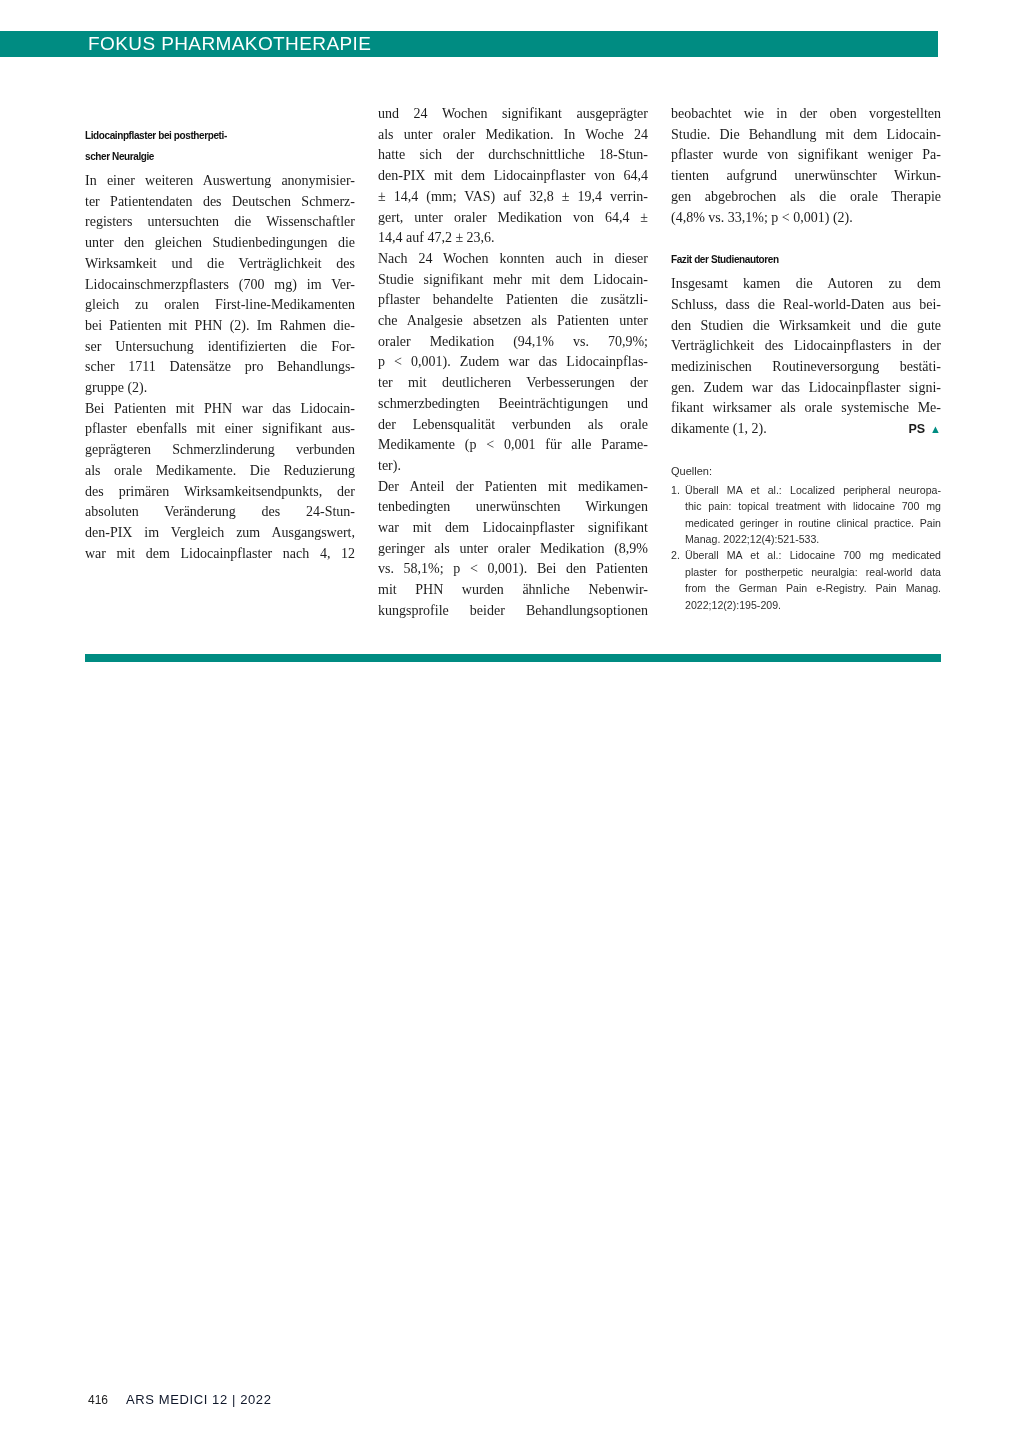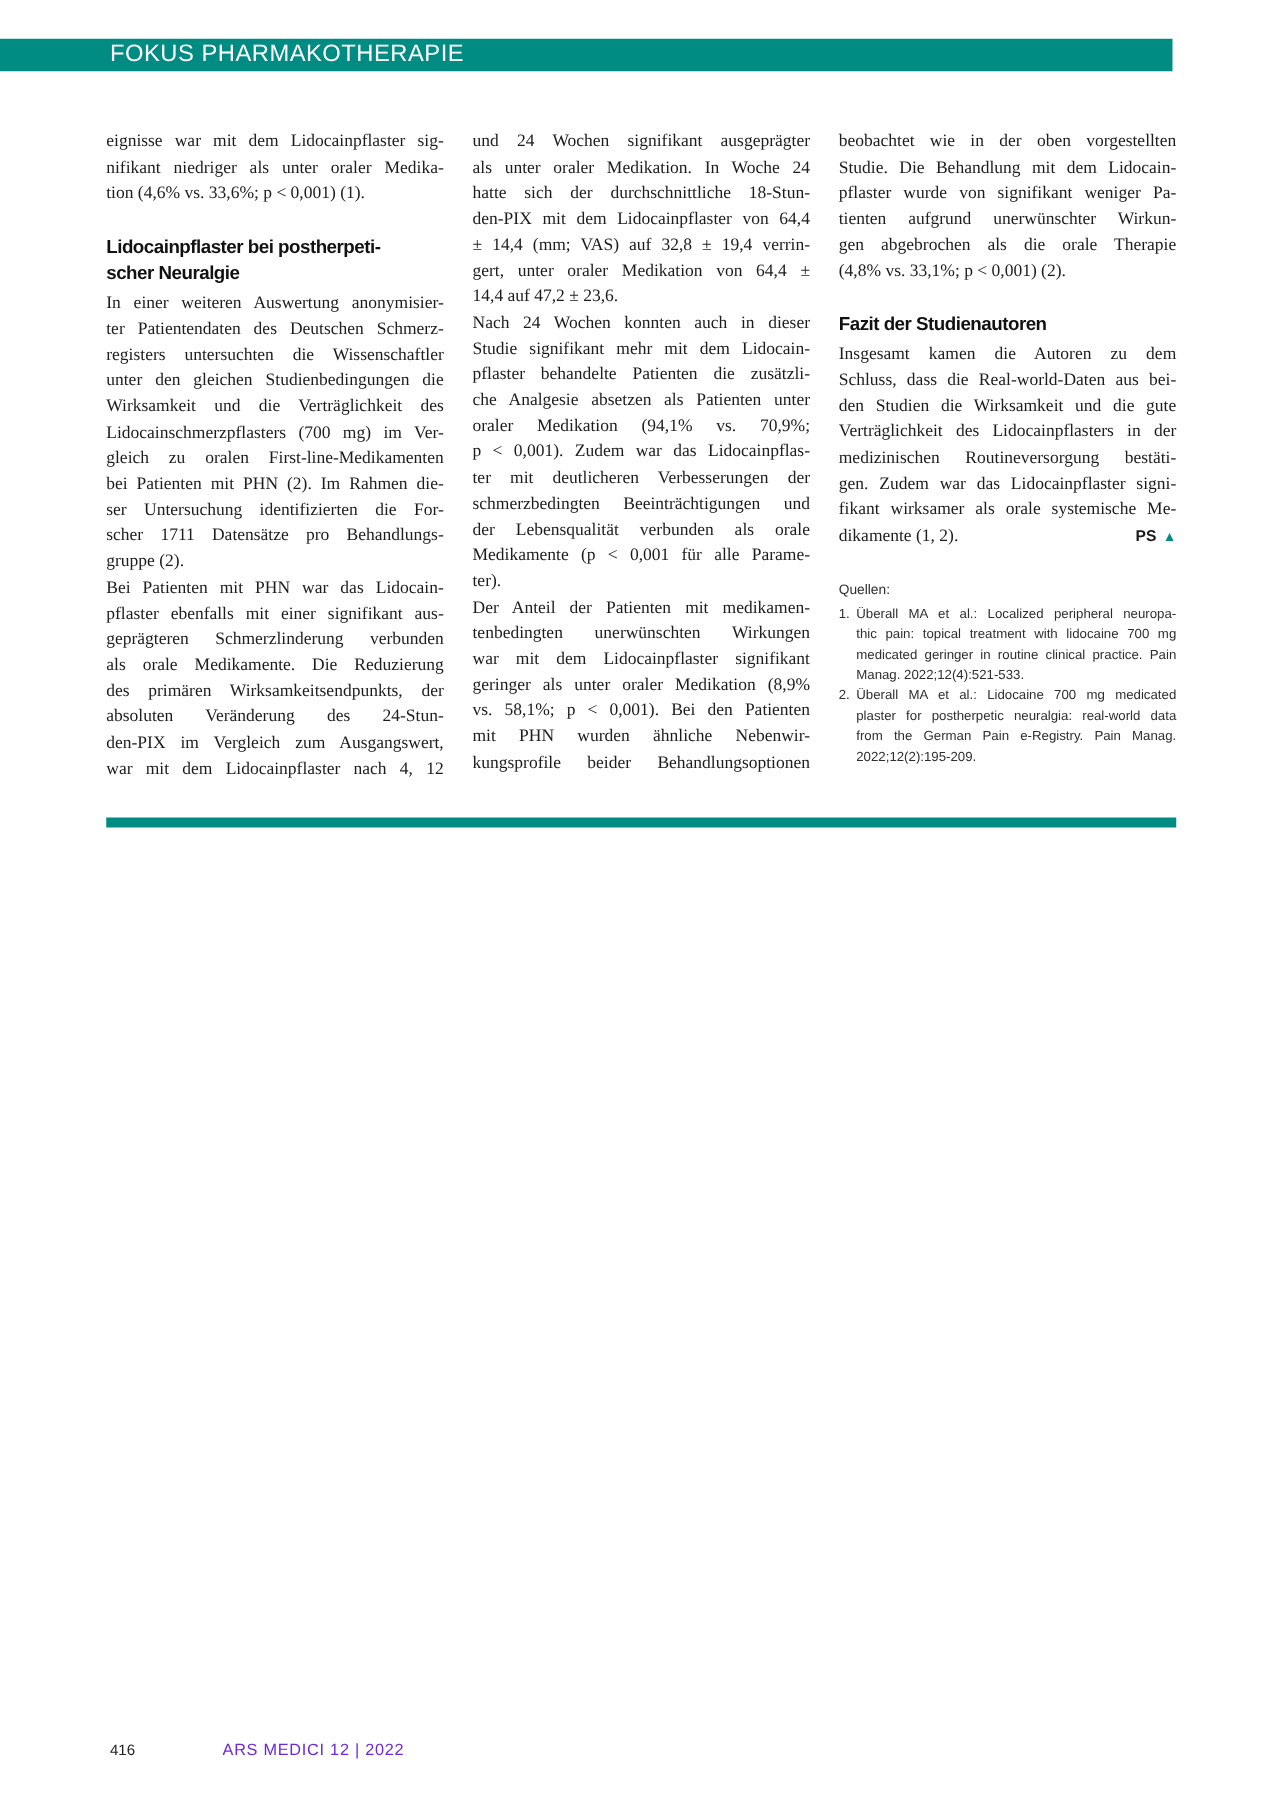--- a/index.html
+++ b/index.html
@@ -17,21 +17,21 @@
   
   .columns { position:absolute; left:85px; top:104px; width:856px;
              display:flex; gap:23px; }
   .column { width:270px; flex:none; }
 
   .para { font-size:14px; }
   .jline { text-align:justify; text-align-last:justify; line-height:20.7px; }
   .jline.endline { text-align-last:left; }
 
   .heading { font-family:"Liberation Sans", sans-serif; font-weight:bold;
-             font-size:15px; letter-spacing:-0.4px; line-height:21px;
+             font-size:10px; letter-spacing:-0.4px; line-height:21px;
              color:#111111; margin:21px 0 4px 0; }
 
   .ps-line { display:flex; justify-content:space-between; align-items:baseline; }
   .ps { font-family:"Liberation Sans", sans-serif; font-weight:bold;
         font-size:12.5px; color:#1b1b1b; white-space:nowrap; }
   .tri { color:var(--teal); font-size:11px; margin-left:5px; }
 
   .sources { margin-top:24px; font-family:"Liberation Sans", sans-serif;
              font-size:10.6px; color:var(--ref-ink); }
   .sources-title { font-size:11px; margin-bottom:3px; line-height:15px; }
@@ -42,37 +42,32 @@
   .jline-sm.endline { text-align-last:left; }
 
   
   .separator { position:absolute; left:85px; top:654px; width:856px; height:8px;
                background:var(--teal); }
 
   
   .footer { position:absolute; left:88px; top:1392px; display:flex;
             align-items:baseline; font-family:"Liberation Sans", sans-serif; }
   .footer .pageno { font-size:12px; color:#222222; }
-  .footer .journal { font-size:13px; letter-spacing:0.6px; color:#6d28d9;
-                     margin-left:70px; }
+  .footer .journal { font-size:13px; letter-spacing:0.6px; color:#0f172a;
+                     margin-left:18px; }
 </style>
 </head>
 <body>
 
 <div class="header-band">
   <span class="title">FOKUS PHARMAKOTHERAPIE</span>
 </div>
 
 <div class="columns">
     <div class="column">
-      <div class="para">
-        <div class="jline">eignisse war mit dem Lidocainpflaster sig-</div>
-        <div class="jline">nifikant niedriger als unter oraler Medika-</div>
-        <div class="jline endline">tion (4,6% vs. 33,6%; p &lt; 0,001) (1).</div>
-      </div>
       <div class="heading">
         <div class="hline">Lidocainpflaster bei postherpeti-</div>
         <div class="hline">scher Neuralgie</div>
       </div>
       <div class="para">
         <div class="jline">In einer weiteren Auswertung anonymisier-</div>
         <div class="jline">ter Patientendaten des Deutschen Schmerz-</div>
         <div class="jline">registers untersuchten die Wissenschaftler</div>
         <div class="jline">unter den gleichen Studienbedingungen die</div>
         <div class="jline">Wirksamkeit und die Verträglichkeit des</div>

